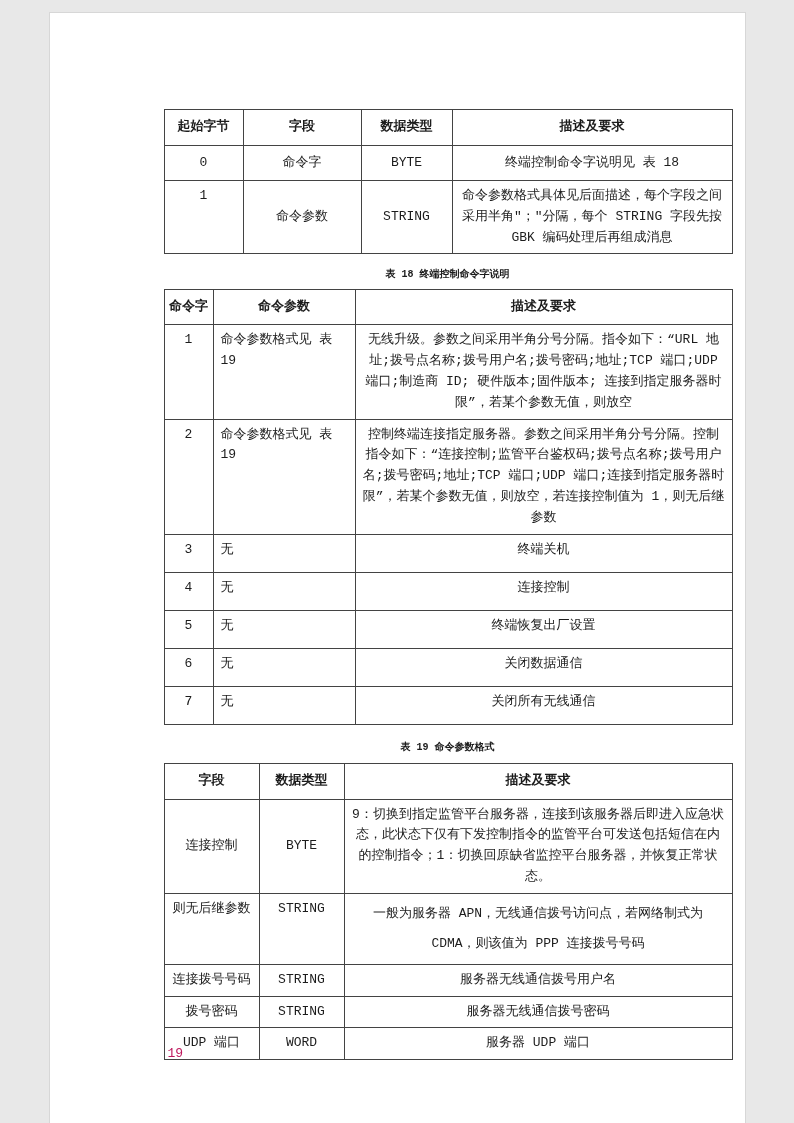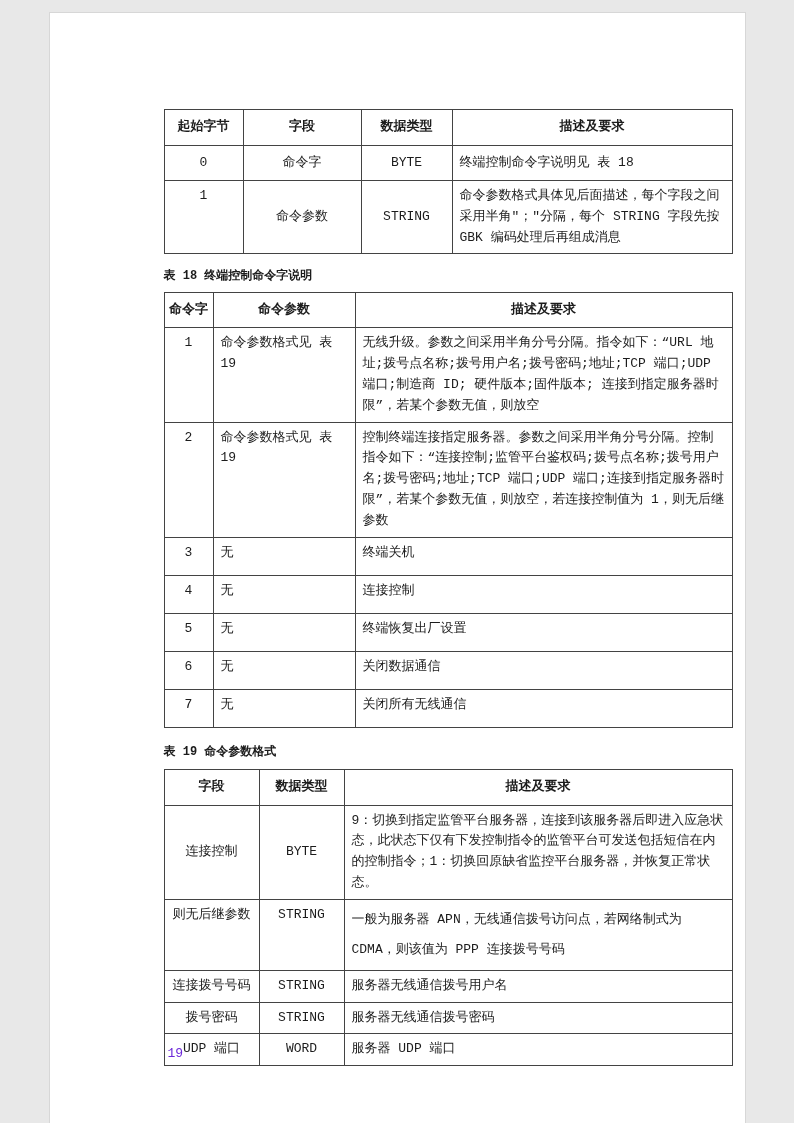--- a/index.html
+++ b/index.html
@@ -19,39 +19,39 @@
     border:1px solid #434343;
     font-size:13px;
     line-height:1.6;
     padding:5px 7px;
     vertical-align:middle;
     word-break:break-word;
     overflow:hidden;
   }
   th{font-weight:bold;text-align:center;vertical-align:middle;padding:4px 4px;}
   td.c{text-align:center;}
-  td.desc{text-align:left;}
+  td.desc{text-align:center;}
   .vt{vertical-align:top;}
   .vm{vertical-align:middle;}
   .lh-wide{line-height:30px;}
   .caption{
-    width:568px;
-    font-size:12px;font-weight:bold;
+    width:568px;text-align:center;
+    font-size:10px;font-weight:bold;
     margin:0;
   }
   .cap18{margin-top:13px;margin-bottom:8px;}
   .cap19{margin-top:15px;margin-bottom:9px;}
   
   .t1-h{height:36px;}  .t1-r0{height:35px;}  .t1-r1{height:60px;}
   .t18-h{height:35px;} .t18-r0{height:76px;} .t18-r1{height:84px;} .t18-s{height:38px;}
   .t19-h{height:36px;} .t19-r0{height:57px;} .t19-r1{height:65px;}
   .t19-s{height:31px;}
   .pageno{
     position:absolute;left:119px;top:1034px;
-    font-size:13px;color:#6d28d9;
+    font-size:13px;color:#be185d;
   }
 </style>
 </head>
 <body>
 
 <div class="page">
   <div class="content">
 
     <table>
       <colgroup>

